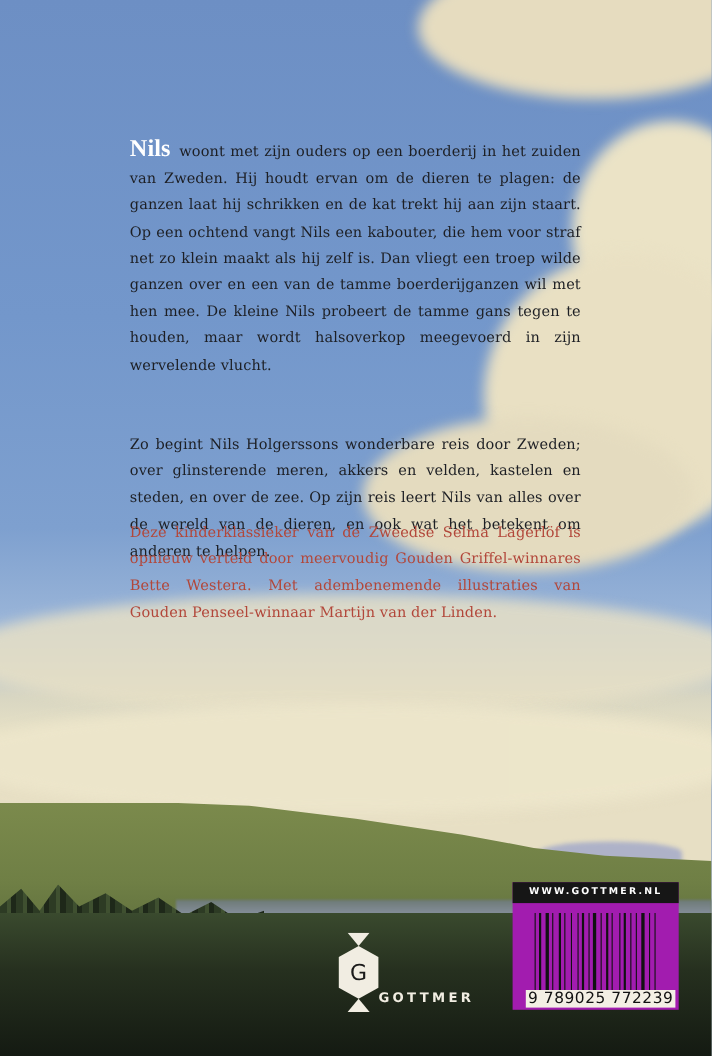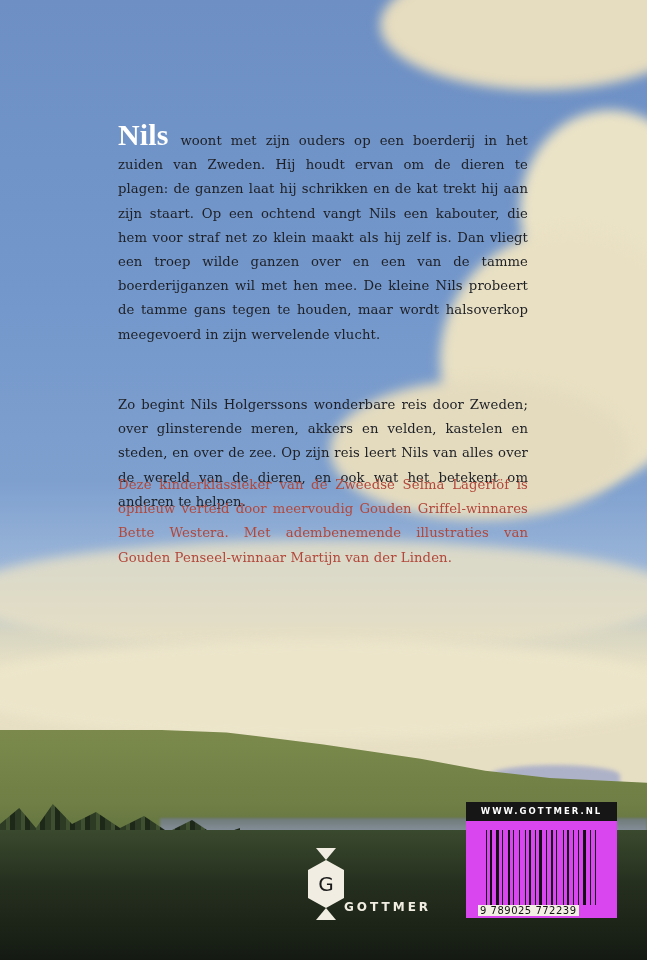--- a/index.html
+++ b/index.html
@@ -18,27 +18,27 @@
     background: linear-gradient(180deg, #3a4a2e 0%, #26301f 40%, #141a12 100%); }
   .trees { position: absolute; left: 0; top: 800px; width: 240px; height: 80px;
     background: repeating-linear-gradient(90deg, #2d3b24 0 6px, #3f5030 6px 10px, #1e2819 10px 15px);
     clip-path: polygon(0 30%, 8% 10%, 15% 35%, 22% 5%, 30% 30%, 40% 15%, 50% 35%, 60% 20%, 70% 40%, 80% 25%, 90% 45%, 100% 35%, 100% 100%, 0 100%); }
   .text-block { position: absolute; left: 118px; width: 410px;
     font-family: "DejaVu Serif", serif; font-size: 13.2px; line-height: 24.2px; color: #1d1f24;
     text-align: justify; letter-spacing: 0.1px; }
   .p1 { top: 125px; }
   .p2 { top: 374px; margin-top: 19px; }
   .p3 { top: 473px; color: #b2473a; }
-  .dropcap { font-family: "Liberation Serif", serif; font-weight: bold; font-size: 30px; color: #ffffff; line-height: 20px; margin-right: 3px; }
-  .barcode-box { position: absolute; left: 466px; top: 802px; width: 151px; height: 116px; background: #d946ef; }
+  .dropcap { font-family: "Liberation Serif", serif; font-weight: bold; font-size: 22px; color: #ffffff; line-height: 20px; margin-right: 3px; }
+  .barcode-box { position: absolute; left: 466px; top: 802px; width: 151px; height: 116px; background: #a21caf; }
   .url-bar { height: 19px; background: #161616; color: #ffffff; font-family: "DejaVu Sans", sans-serif; font-weight: bold;
     font-size: 8.5px; letter-spacing: 2px; text-align: center; line-height: 19px; }
   .bars { position: absolute; left: 20px; top: 28px; width: 132px; height: 75px; }
   .bars span { position: absolute; top: 0; bottom: 0; background: #111; }
-  .isbn { position: absolute; left: 12px; bottom: 2px; font-family: "DejaVu Sans", sans-serif; font-size: 10px; color: #111; background: #f3efe4; padding: 0 2px; letter-spacing: 0.5px; }
+  .isbn { position: absolute; left: 12px; bottom: 2px; font-family: "DejaVu Sans", sans-serif; font-size: 14px; color: #111; background: #f3efe4; padding: 0 2px; letter-spacing: 0.5px; }
   .logo { position: absolute; left: 304px; top: 848px; width: 44px; height: 72px; }
   .logo-word { position: absolute; left: 344px; top: 900px; font-family: "DejaVu Sans", sans-serif; font-weight: bold; color: #f1ede2; font-size: 12px; letter-spacing: 3px; }
 </style>
 </head>
 <body>
 
 <div class="scene">
   <div class="sky"></div>
   <div class="cloud" style="left:380px;top:-40px;width:320px;height:130px;background:#e6dcbf;"></div>
   <div class="cloud" style="left:520px;top:110px;width:180px;height:200px;background:#ebe3c6;"></div>

